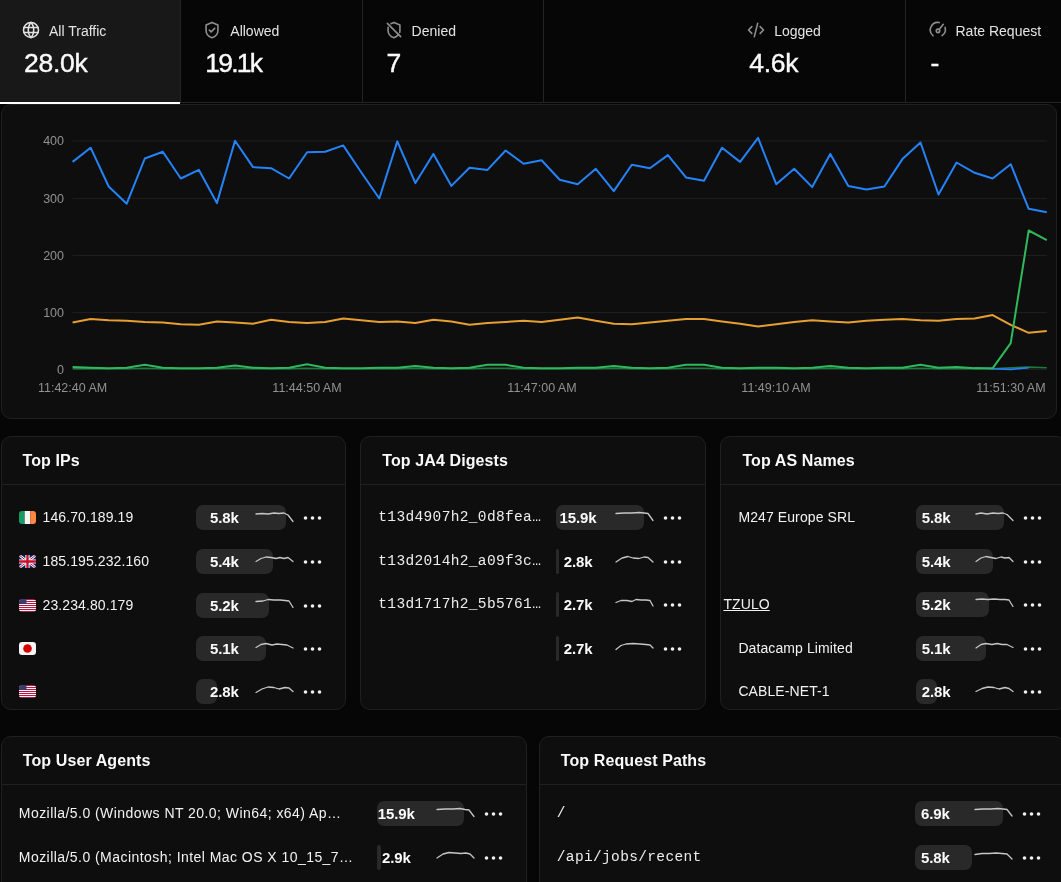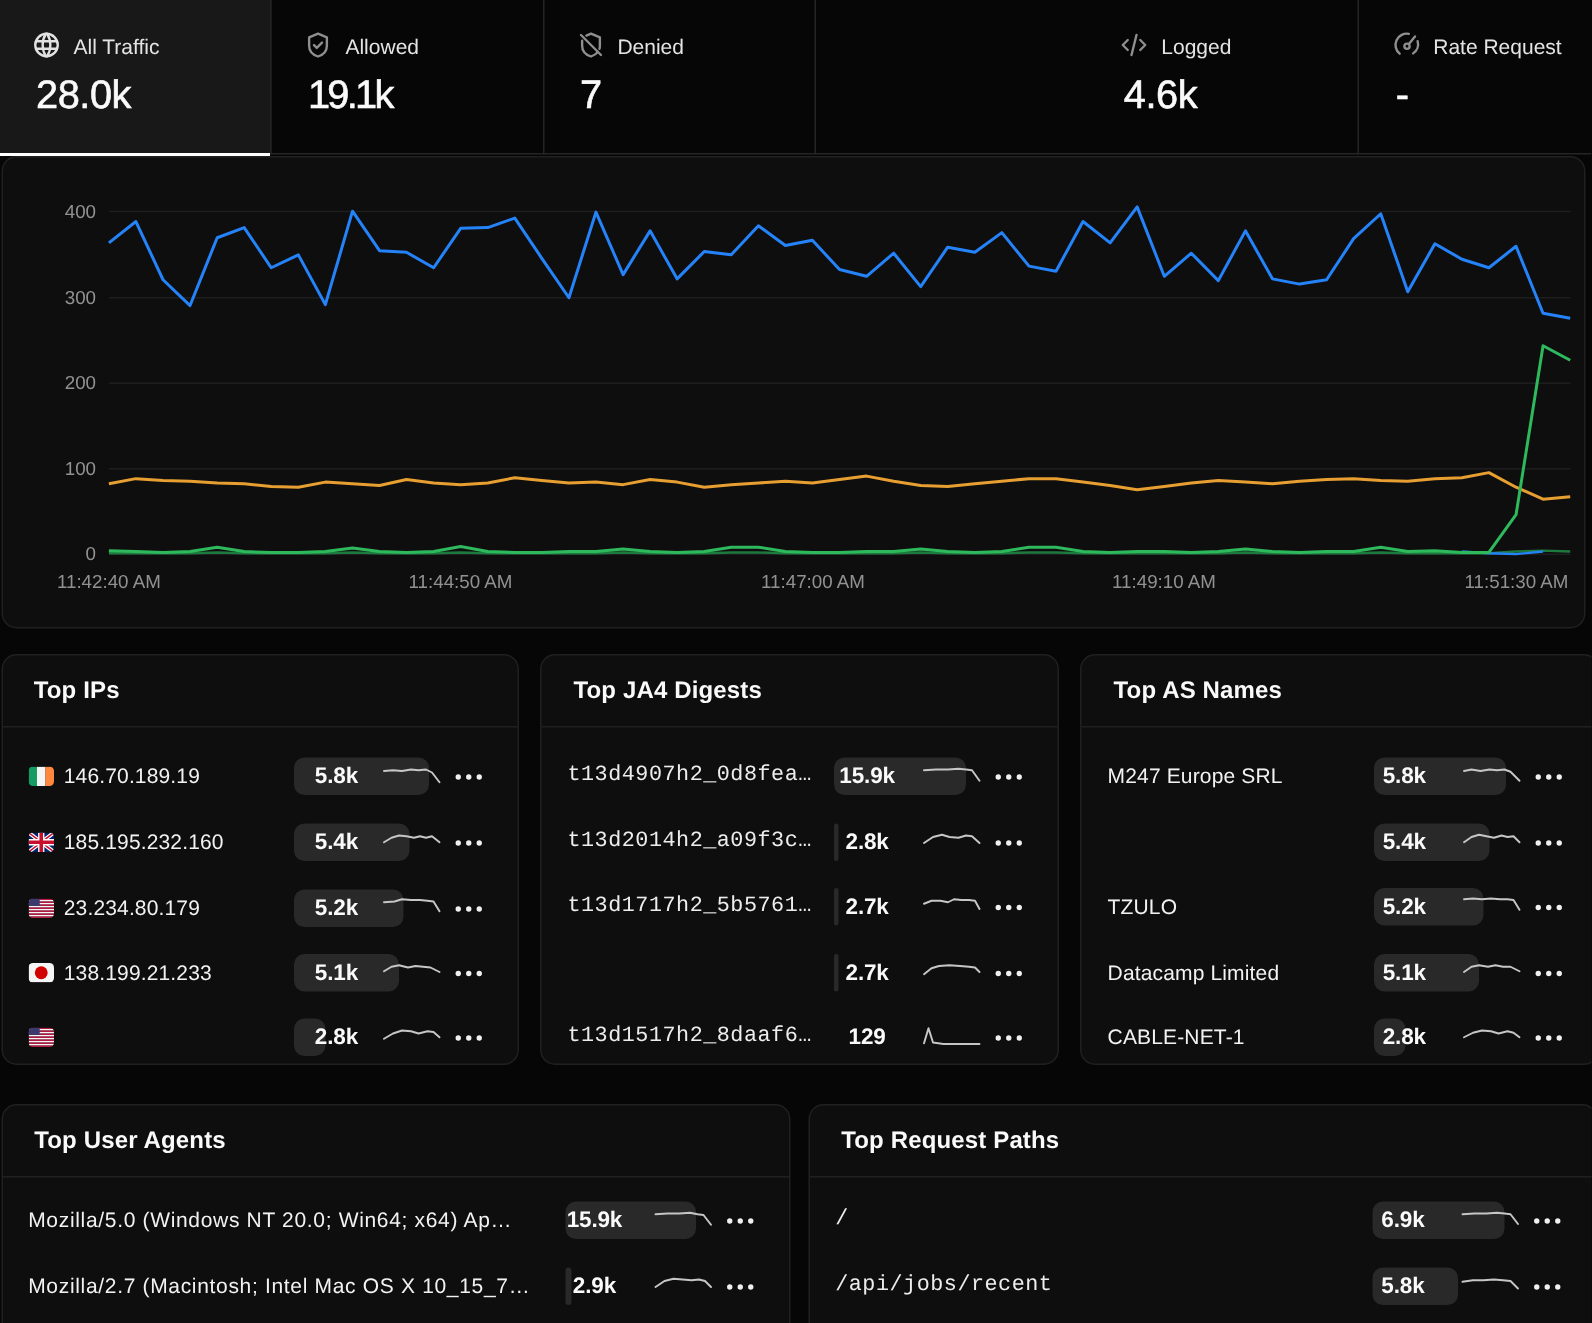--- a/index.html
+++ b/index.html
@@ -206,21 +206,20 @@
           </svg>
         </div>
       </div>
       <div class="row" style="top:189.9px">
         <div class="flagwrap" style="left:17px">
           <svg class="flag" width="17" height="13" viewBox="0 0 17 13">
             <rect width="17" height="13" fill="#f5f5f5"></rect>
             <circle cx="8.5" cy="6.5" r="4.3" fill="#d30000"></circle>
           </svg>
         </div>
-        <div class="name" style="left:41px;max-width:149.3px;">138.199.21.233</div>
         <div class="bar" style="left:194.8px;width:70px"></div>
         <div class="val" style="left:200.8px">5.1k</div>
         <div class="sparkwrap" style="left:253.3px">
           <svg class="spark" width="40" height="17" viewBox="0 0 40 17">
             <polyline points="1,8.5 6,5.5 11,4.5 17,6 22,5 27,5.5 32,6 38,9" fill="none" stroke="#c6c6c6" stroke-width="1.3" stroke-linecap="round" stroke-linejoin="round"></polyline>
           </svg>
         </div>
         <div class="dotswrap" style="left:301.3px">
           <svg class="dots" width="19" height="6" viewBox="0 0 19 6">
             <circle cx="2.5" cy="3" r="1.8" fill="#f0f0f0"></circle>
@@ -326,36 +325,20 @@
           </svg>
         </div>
         <div class="dotswrap" style="left:301.3px">
           <svg class="dots" width="19" height="6" viewBox="0 0 19 6">
             <circle cx="2.5" cy="3" r="1.8" fill="#f0f0f0"></circle>
             <circle cx="9.5" cy="3" r="1.8" fill="#f0f0f0"></circle>
             <circle cx="16.5" cy="3" r="1.8" fill="#f0f0f0"></circle>
           </svg>
         </div>
       </div>
-      <div class="row" style="top:233.4px">
-        <div class="name mono" style="left:17px;max-width:173.3px;">t13d1517h2_8daaf6…</div>
-        <div class="val" style="left:194.8px">129</div>
-        <div class="sparkwrap" style="left:253.3px">
-          <svg class="spark" width="40" height="17" viewBox="0 0 40 17">
-            <polyline points="1,13.5 4,3.5 7,13 14,14 22,14 30,14 38,14" fill="none" stroke="#c6c6c6" stroke-width="1.3" stroke-linecap="round" stroke-linejoin="round"></polyline>
-          </svg>
-        </div>
-        <div class="dotswrap" style="left:301.3px">
-          <svg class="dots" width="19" height="6" viewBox="0 0 19 6">
-            <circle cx="2.5" cy="3" r="1.8" fill="#f0f0f0"></circle>
-            <circle cx="9.5" cy="3" r="1.8" fill="#f0f0f0"></circle>
-            <circle cx="16.5" cy="3" r="1.8" fill="#f0f0f0"></circle>
-          </svg>
-        </div>
-      </div>
     </div>
     <div class="card" style="left:720.4px;top:435.8px;width:345.3px;height:273.8px">
       <div class="chead">Top AS Names</div>
       <div class="row" style="top:59.4px">
         <div class="name" style="left:17px;max-width:173.3px;">M247 Europe SRL</div>
         <div class="bar" style="left:194.8px;width:88px"></div>
         <div class="val" style="left:192.8px">5.8k</div>
         <div class="sparkwrap" style="left:253.3px">
           <svg class="spark" width="40" height="17" viewBox="0 0 40 17">
             <polyline points="1,6 6,5 12,6 18,5 23,5.5 28,5 32,6.5 38,12.5" fill="none" stroke="#c6c6c6" stroke-width="1.3" stroke-linecap="round" stroke-linejoin="round"></polyline>
@@ -379,21 +362,21 @@
         </div>
         <div class="dotswrap" style="left:301.3px">
           <svg class="dots" width="19" height="6" viewBox="0 0 19 6">
             <circle cx="2.5" cy="3" r="1.8" fill="#f0f0f0"></circle>
             <circle cx="9.5" cy="3" r="1.8" fill="#f0f0f0"></circle>
             <circle cx="16.5" cy="3" r="1.8" fill="#f0f0f0"></circle>
           </svg>
         </div>
       </div>
       <div class="row" style="top:146.4px">
-        <div class="name" style="left:17px;max-width:173.3px;">TZULO</div>
+        <div class="name" style="left:2px;max-width:173.3px;text-decoration:underline;">TZULO</div>
         <div class="bar" style="left:194.8px;width:73px"></div>
         <div class="val" style="left:192.8px">5.2k</div>
         <div class="sparkwrap" style="left:253.3px">
           <svg class="spark" width="40" height="17" viewBox="0 0 40 17">
             <polyline points="1,4.5 7,4 13,4.5 19,4 25,4.5 30,4.5 34,5 38,11.5" fill="none" stroke="#c6c6c6" stroke-width="1.3" stroke-linecap="round" stroke-linejoin="round"></polyline>
           </svg>
         </div>
         <div class="dotswrap" style="left:301.3px">
           <svg class="dots" width="19" height="6" viewBox="0 0 19 6">
             <circle cx="2.5" cy="3" r="1.8" fill="#f0f0f0"></circle>
@@ -450,21 +433,21 @@
         </div>
         <div class="dotswrap" style="left:482.0px">
           <svg class="dots" width="19" height="6" viewBox="0 0 19 6">
             <circle cx="2.5" cy="3" r="1.8" fill="#f0f0f0"></circle>
             <circle cx="9.5" cy="3" r="1.8" fill="#f0f0f0"></circle>
             <circle cx="16.5" cy="3" r="1.8" fill="#f0f0f0"></circle>
           </svg>
         </div>
       </div>
       <div class="row" style="top:99.2px">
-        <div class="name" style="left:17px;max-width:354px;letter-spacing:0.45px;">Mozilla/2.7 (Macintosh; Intel Mac OS X 10_15_7…</div>
+        <div class="name" style="left:17px;max-width:354px;letter-spacing:0.45px;">Mozilla/5.0 (Macintosh; Intel Mac OS X 10_15_7…</div>
         <div class="bar" style="left:375.5px;width:4px"></div>
         <div class="val" style="left:372.5px">2.9k</div>
         <div class="sparkwrap" style="left:434.0px">
           <svg class="spark" width="40" height="17" viewBox="0 0 40 17">
             <polyline points="1,10 7,6 13,4.5 19,5 25,5.5 30,5 34,6 38,10" fill="none" stroke="#c6c6c6" stroke-width="1.3" stroke-linecap="round" stroke-linejoin="round"></polyline>
           </svg>
         </div>
         <div class="dotswrap" style="left:482.0px">
           <svg class="dots" width="19" height="6" viewBox="0 0 19 6">
             <circle cx="2.5" cy="3" r="1.8" fill="#f0f0f0"></circle>

